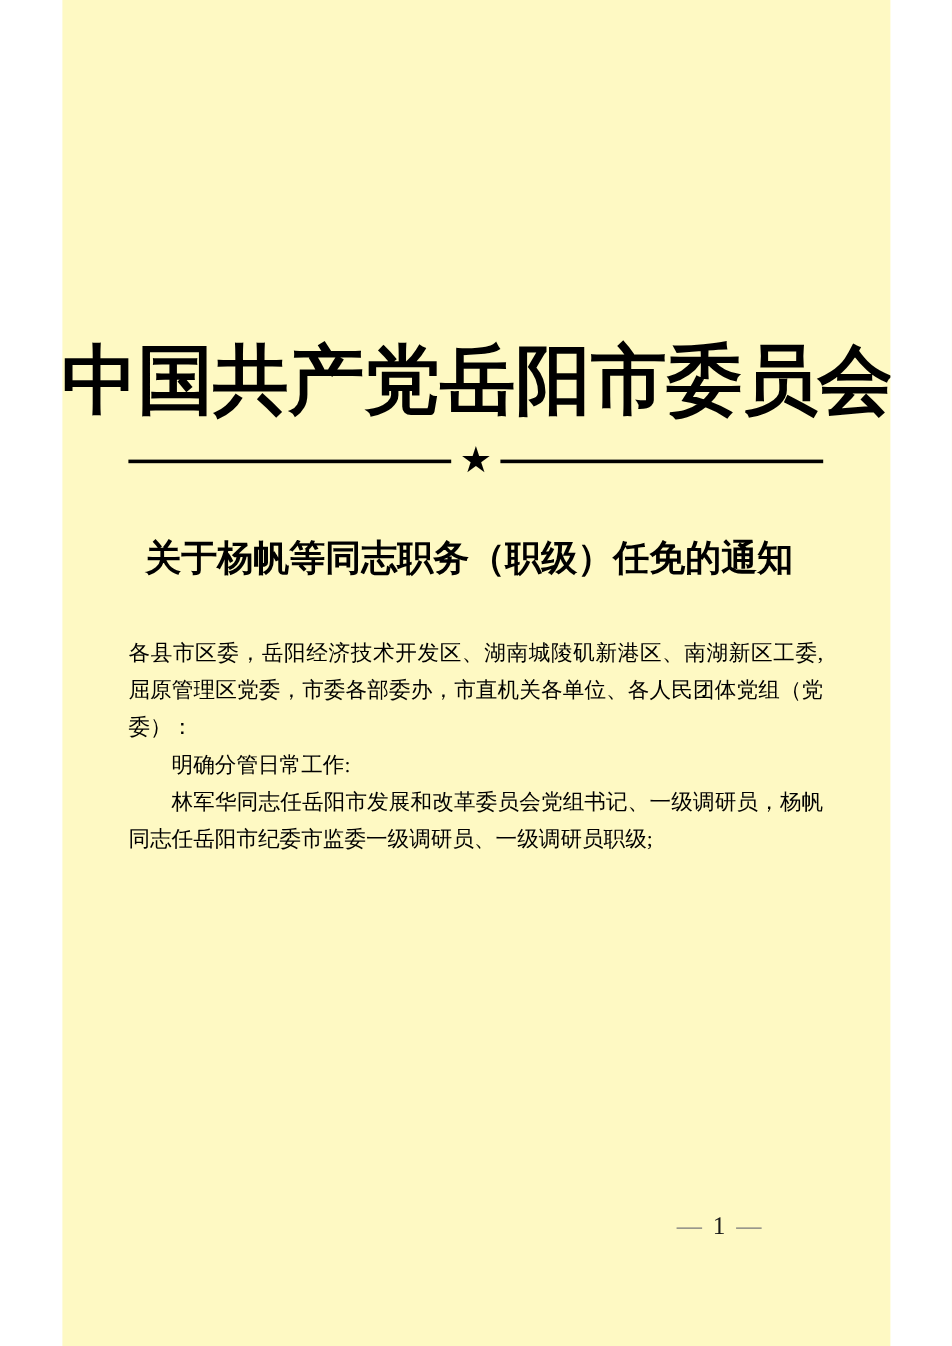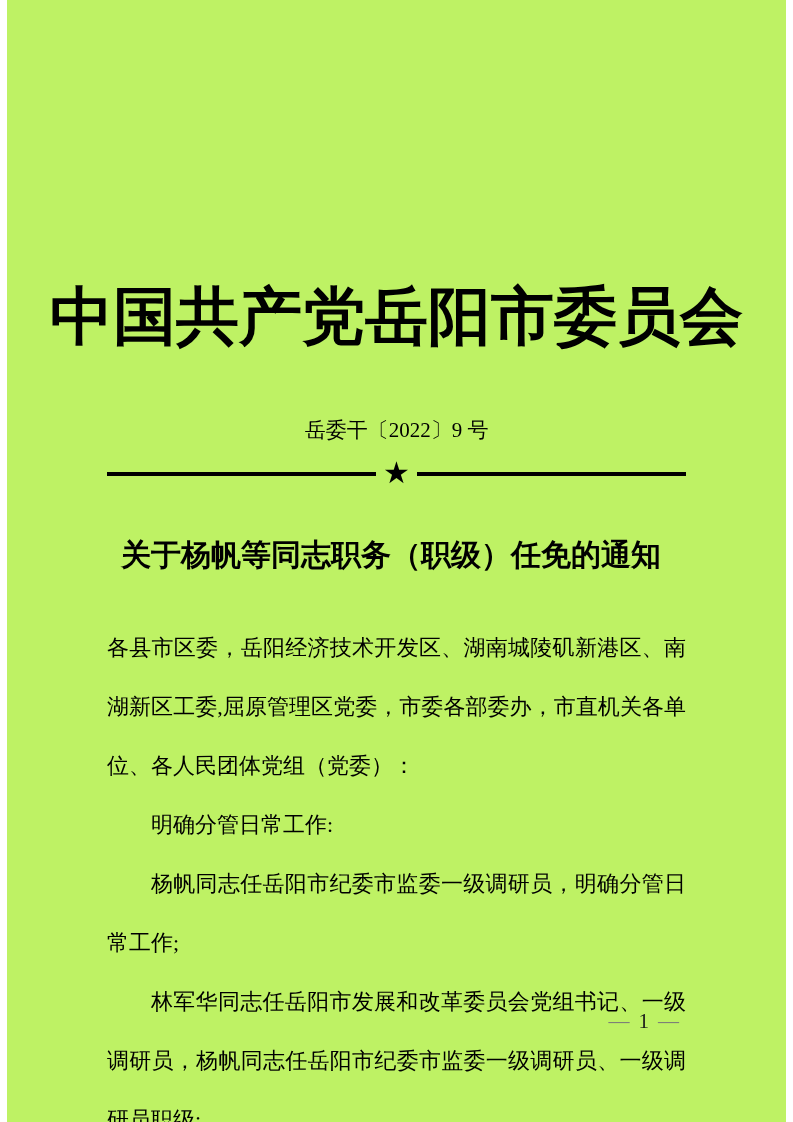--- a/index.html
+++ b/index.html
@@ -2,24 +2,24 @@
 <html><head>
 <meta charset="utf-8">
 <style>
   html, body {
     margin: 0;
     padding: 0;
     background: #ffffff;
   }
   .page {
     position: relative;
-    width: 779px;
+    width: 690px;
     height: 1122px;
     margin: 0 auto;
-    background: #bef264;
+    background: #fef9c3;
     color: #000000;
     font-family: "Liberation Serif", "DejaVu Serif", serif;
     overflow: hidden;
   }
   .org-title {
     margin: 280px 0 0 0;
     padding: 0;
     text-align: center;
     font-size: 63px;
     line-height: 1.2;
@@ -60,22 +60,22 @@
     text-align: center;
     font-size: 30px;
     line-height: 1.3;
     font-weight: bold;
     color: #000000;
     white-space: nowrap;
   }
   .body-text {
     width: 579px;
     margin: 44px auto 0 auto;
-    font-size: 22px;
-    line-height: 59px;
+    font-size: 18px;
+    line-height: 31px;
     text-align: justify;
     color: #000000;
   }
   .body-text .para {
     margin: 0;
     padding: 0;
   }
   .body-text .para.indent {
     text-indent: 2em;
   }
@@ -98,36 +98,34 @@
   }
 </style>
 </head>
 <body>
 
 <div class="page">
 
   <header>
     <h1 class="org-title">中国共产党岳阳市委员会</h1>
 
-    <div class="doc-number">岳委干〔2022〕9 号</div>
 
     <div class="divider">
       <span class="rule"></span>
       <span class="star">★</span>
       <span class="rule"></span>
     </div>
   </header>
 
   <main>
     <h2 class="subject">关于杨帆等同志职务（职级）任免的通知</h2>
 
     <div class="body-text">
         <p class="para">各县市区委，岳阳经济技术开发区、湖南城陵矶新港区、南湖新区工委,屈原管理区党委，市委各部委办，市直机关各单位、各人民团体党组（党委）：</p>
         <p class="para indent">明确分管日常工作:</p>
-        <p class="para indent">杨帆同志任岳阳市纪委市监委一级调研员，明确分管日常工作;</p>
         <p class="para indent">林军华同志任岳阳市发展和改革委员会党组书记、一级调研员，杨帆同志任岳阳市纪委市监委一级调研员、一级调研员职级;</p>
       </div>
   </main>
 
   <footer class="page-footer">
     <span class="dash">—</span><span class="num">1</span><span class="dash">—</span>
   </footer>
 
 </div>
 

